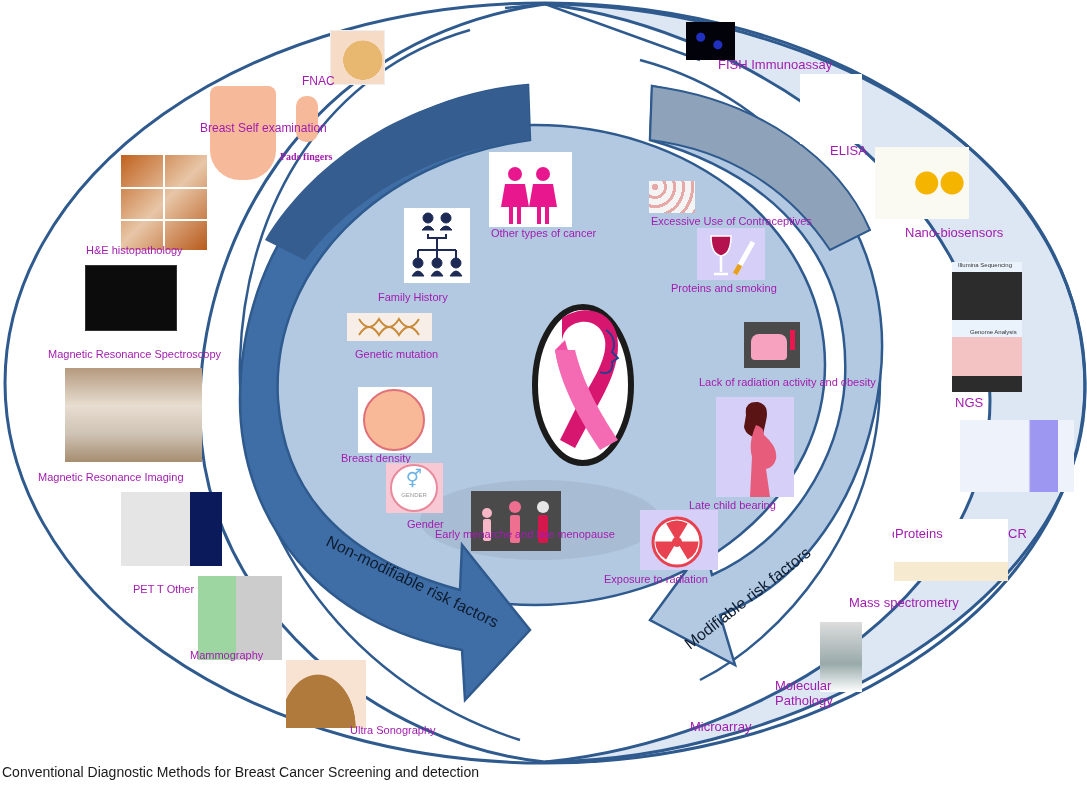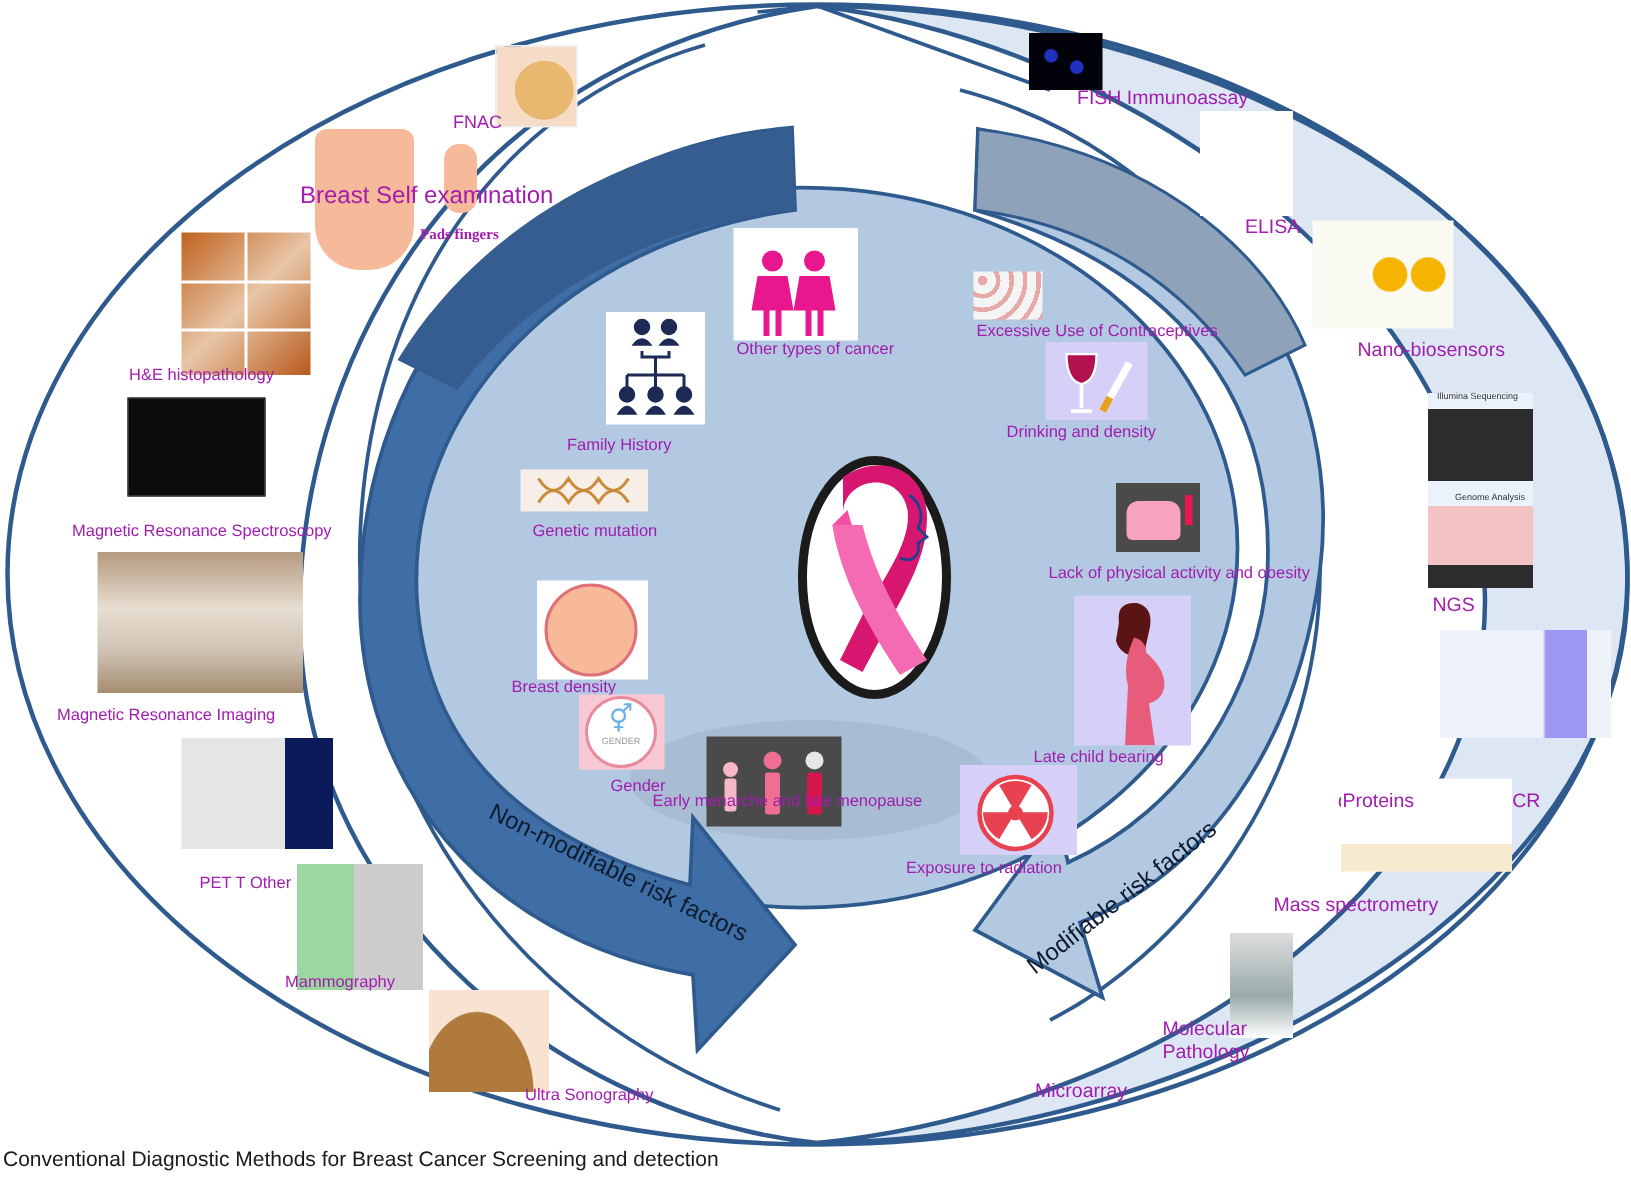--- a/index.html
+++ b/index.html
@@ -59,21 +59,21 @@
     </g>
     <path d="M606 330 C 614 335, 616 345, 612 352 L 618 358 L 612 362 C 614 372, 606 375, 600 372" fill="none" stroke="#1f3f8f" stroke-width="1.8"></path>
   </g>
 </svg>
 
 <div class="pic" style="left:330px;top:30px;width:55px;height:55px;background:radial-gradient(circle at 60% 55%,#e8b870 0 45%,#f6dcc6 46% 100%);border:1px solid #eee;"></div>
 <div class="lbl" style="left:302px;top:75px;font-size:12px;">FNAC</div>
 
 <div class="pic" style="left:210px;top:86px;width:66px;height:94px;background:#f6b99a;border-radius:8px 8px 30px 30px;"></div>
 <div class="pic" style="left:296px;top:96px;width:22px;height:46px;background:#f6b99a;border-radius:10px;"></div>
-<div class="lbl" style="left:200px;top:122px;font-size:16px;">Breast Self examination</div>
+<div class="lbl" style="left:200px;top:122px;font-size:12px;">Breast Self examination</div>
 <div class="lbl" style="left:280px;top:151px;font-weight:bold;font-family:'Liberation Serif',serif;font-size:10px;">Pads fingers</div>
 
 <div class="pic" style="left:121px;top:155px;width:86px;height:95px;background:
   linear-gradient(#fff 0 0) 42px 0/2px 100% no-repeat,
   linear-gradient(#fff 0 0) 0 32px/100% 2px no-repeat,
   linear-gradient(#fff 0 0) 0 64px/100% 2px no-repeat,
   linear-gradient(135deg,#c0621e,#e8c6a7 50%,#b85a1c);"></div>
 <div class="lbl" style="left:86px;top:244px;">H&amp;E histopathology</div>
 
 <div class="pic" style="left:85px;top:265px;width:92px;height:66px;background:#0c0c0c;border:1px solid #333;"></div>
@@ -189,27 +189,27 @@
 <div class="lbl" style="left:651px;top:215px;">Excessive Use of Contraceptives</div>
 
 <div class="pic" style="left:697px;top:228px;width:68px;height:52px;background:#d6cff8;">
   <svg width="68" height="52" viewBox="0 0 68 52">
     <path d="M14 8 H34 Q34 26 24 28 Q14 26 14 8 Z" fill="#b3124f" stroke="#fff" stroke-width="1.5"></path>
     <path d="M24 28 V44 M17 46 H31" stroke="#fff" stroke-width="2.5"></path>
     <path d="M38 46 L56 14" stroke="#fff" stroke-width="5"></path>
         <path d="M38 46 L43 37" stroke="#e7a020" stroke-width="5"></path>
   </svg>
 </div>
-<div class="lbl" style="left:671px;top:282px;">Drinking and density</div>
+<div class="lbl" style="left:671px;top:282px;">Proteins and smoking</div>
 
 <div class="pic" style="left:744px;top:322px;width:56px;height:46px;background:#4a4a4a;">
   <div style="position:absolute;left:7px;top:12px;width:36px;height:26px;border-radius:8px 8px 4px 4px;background:#f7a3c0;"></div>
   <div style="position:absolute;left:46px;top:8px;width:5px;height:20px;background:#e8174f;"></div>
 </div>
-<div class="lbl" style="left:699px;top:376px;">Lack of physical activity and obesity</div>
+<div class="lbl" style="left:699px;top:376px;">Lack of radiation activity and obesity</div>
 
 <div class="pic" style="left:716px;top:397px;width:78px;height:100px;background:#d6cff8;">
   <svg width="78" height="100" viewBox="0 0 78 100">
     <path d="M30 18 Q28 4 42 5 Q54 8 50 24 L46 42 Q30 40 28 30 Z" fill="#5a1414"></path>
     <path d="M40 28 Q48 30 48 38 Q62 50 60 62 Q58 70 50 72 L54 100 H34 L36 60 Q32 46 40 28 Z" fill="#e65c7a"></path>
   </svg>
 </div>
 <div class="lbl" style="left:689px;top:499px;">Late child bearing</div>
 
 <div class="pic" style="left:640px;top:510px;width:78px;height:60px;background:#d6cff8;">

